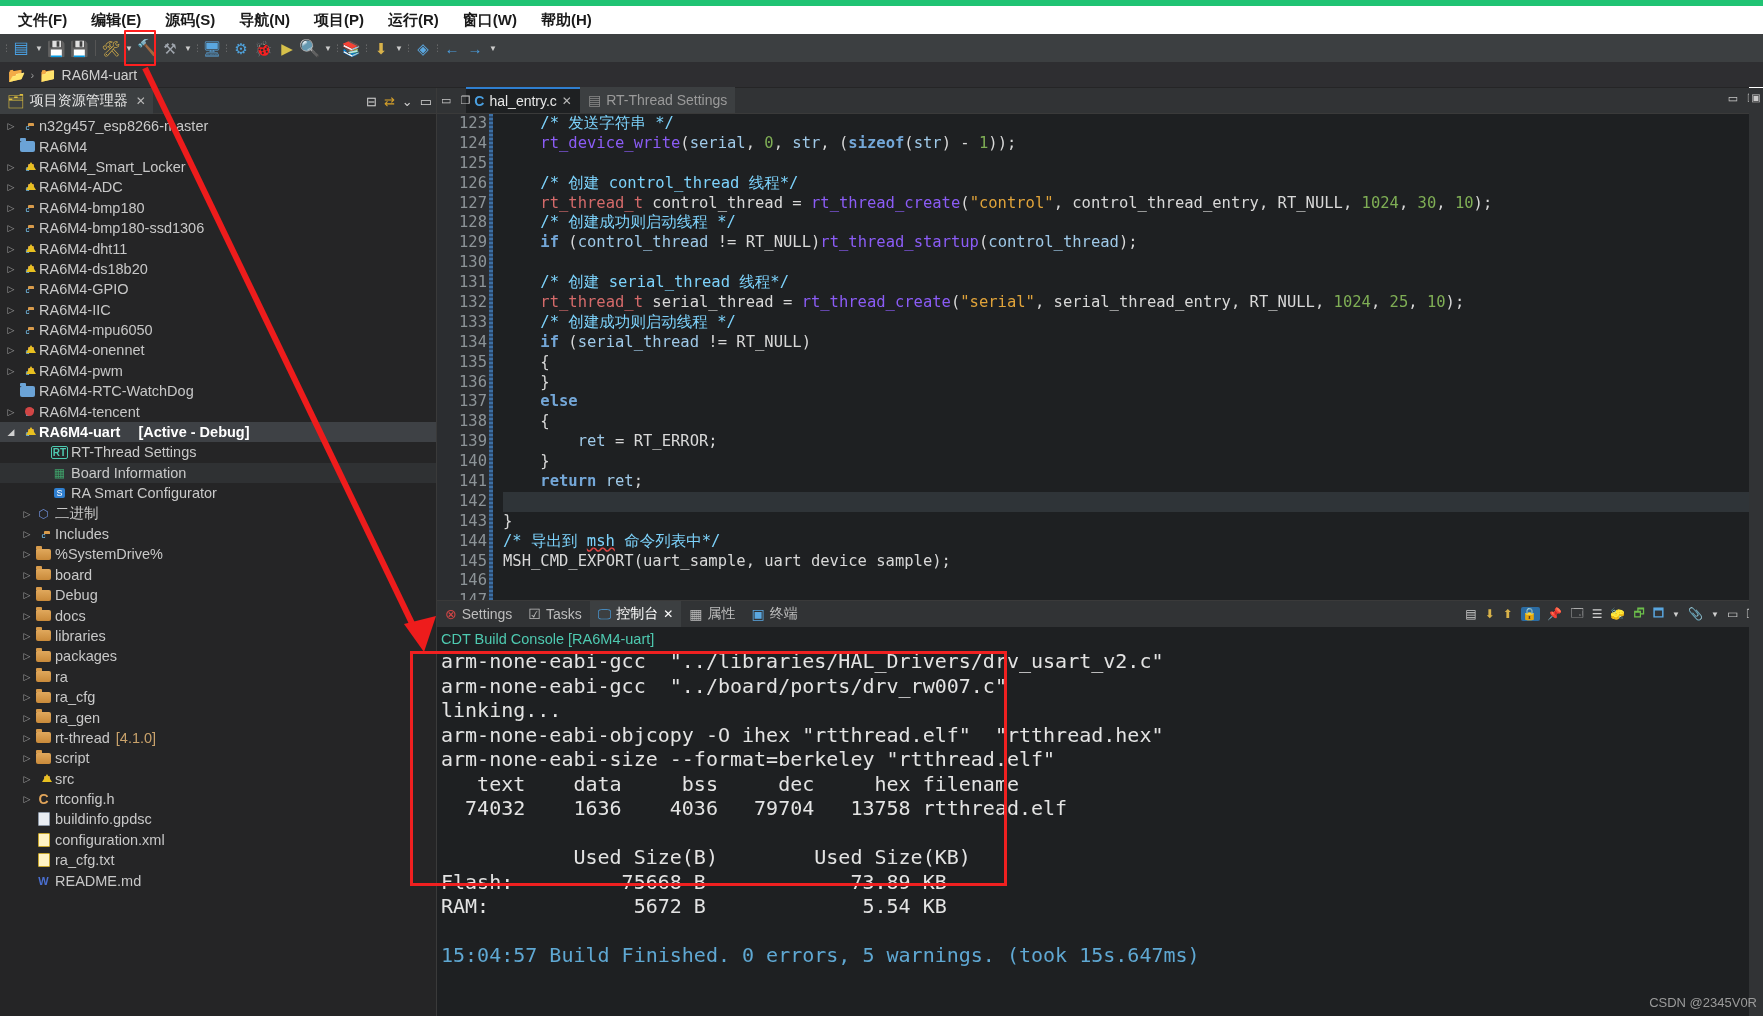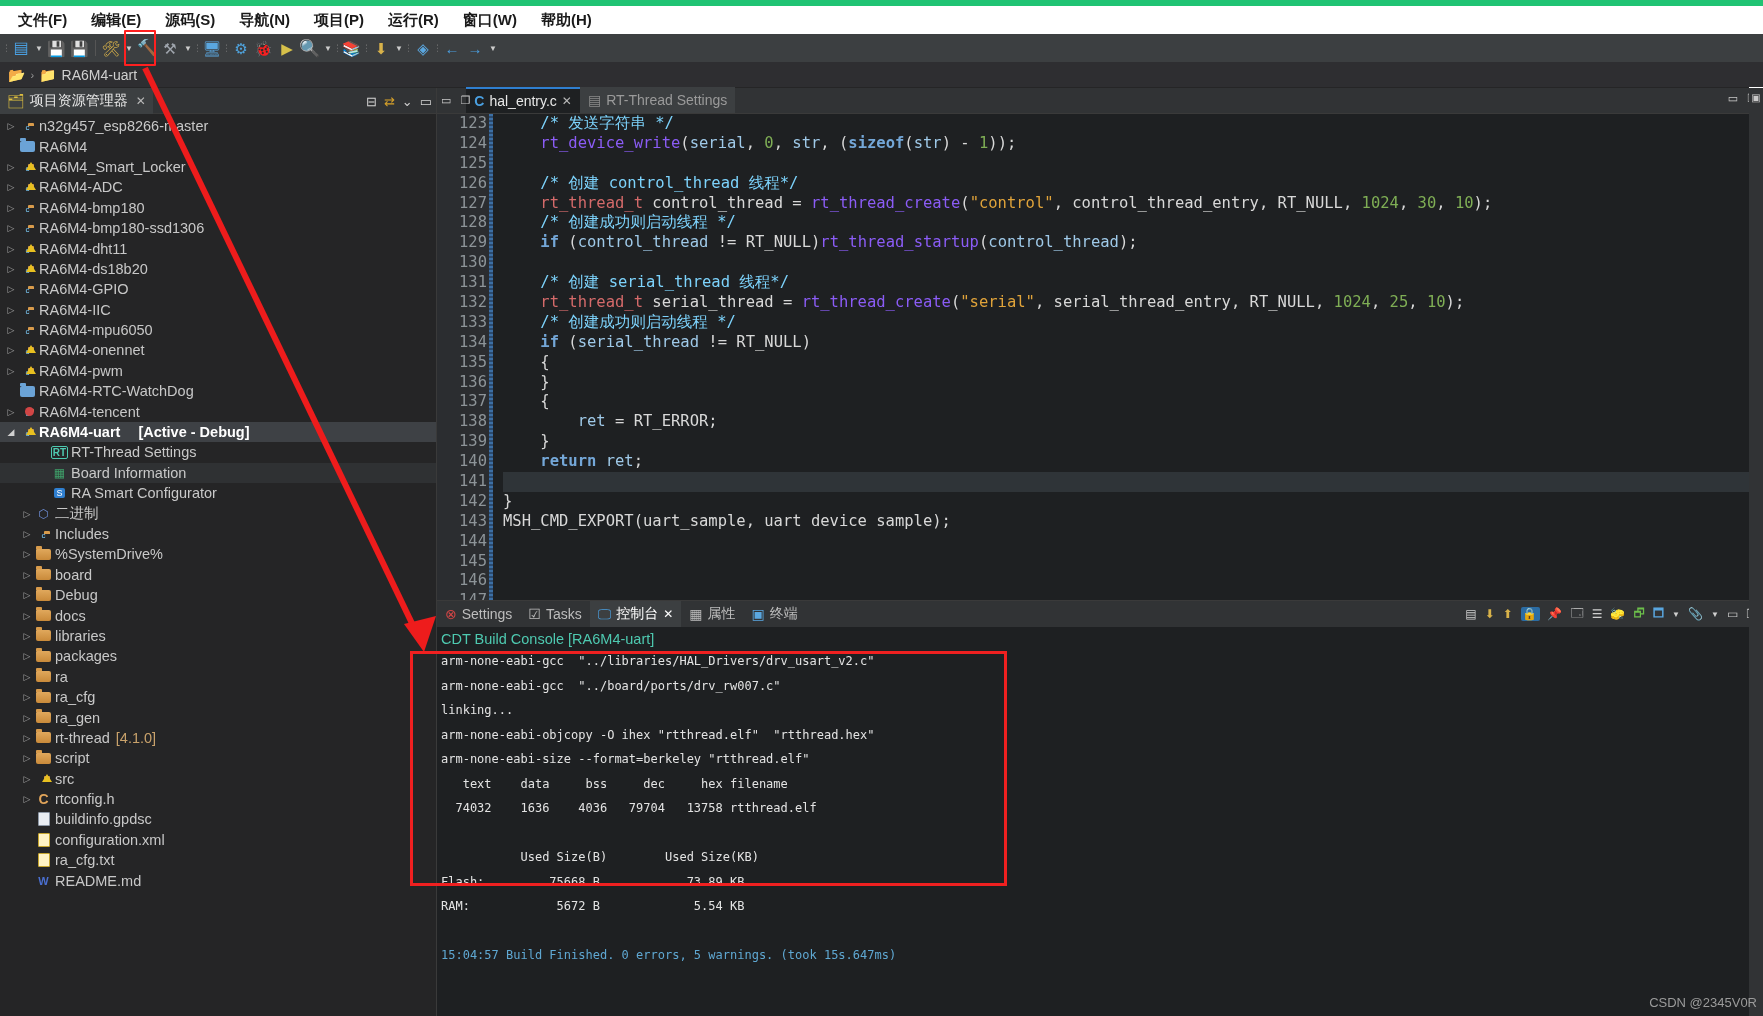--- a/index.html
+++ b/index.html
@@ -184,21 +184,21 @@
   }
   .ctabbar { height:26px; background:#313335; display:flex; align-items:center; position:relative;}
   .ctab { display:flex; align-items:center; gap:5px; height:26px; padding:0 8px; font-size:14px; color:#bdbdbd; }
   .ctab.active { background:#3c3f41; color:#ffffff; }
   .ctab .close { font-size:12px; }
   .cbtns { position:absolute; right:6px; top:0; height:26px; display:flex; align-items:center; gap:8px; font-size:12px; color:#d0d0d0;}
   .ctitle { padding:4px 0 2px 4px; font-size:14.5px; color:#4ec9b0; }
   .coutwrap { position:relative; height:350px; overflow:hidden; padding-left:4px; }
   .cout {
     font-family:"DejaVu Sans Mono","Liberation Mono",monospace;
-    font-size:12px; line-height:24.5px; color:#e3e3e3; white-space:pre;
+    font-size:20px; line-height:24.5px; color:#e3e3e3; white-space:pre;
   }
   .cout .ts { color:#5fa8d3; }
   .console-highlight {
     position:absolute; left:410px; top:651px; width:597px; height:235px;
     border:3px solid #f02020; pointer-events:none; z-index:45;
   }
 
   
   .arrow-svg { position:absolute; left:0; top:0; width:1763px; height:1016px; pointer-events:none; z-index:35;}
 
@@ -690,26 +690,28 @@
           <div class="cl"><span class="sp">    </span><span class="ty">rt_thread_t</span><span class="sp"> control_thread = </span><span class="fn">rt_thread_create</span><span class="sp">(</span><span class="st">"control"</span><span class="sp">, control_thread_entry, RT_NULL, </span><span class="nm">1024</span><span class="sp">, </span><span class="nm">30</span><span class="sp">, </span><span class="nm">10</span><span class="sp">);</span></div>
           <div class="cl"><span class="sp">    </span><span class="cm">/* 创建成功则启动线程 */</span></div>
           <div class="cl"><span class="sp">    </span><span class="k">if</span><span class="sp"> (</span><span class="vr">control_thread</span><span class="sp"> != RT_NULL)</span><span class="fn">rt_thread_startup</span><span class="sp">(</span><span class="vr">control_thread</span><span class="sp">);</span></div>
           <div class="cl">&nbsp;</div>
           <div class="cl"><span class="sp">    </span><span class="cm">/* 创建 serial_thread 线程*/</span></div>
           <div class="cl"><span class="sp">    </span><span class="ty">rt_thread_t</span><span class="sp"> serial_thread = </span><span class="fn">rt_thread_create</span><span class="sp">(</span><span class="st">"serial"</span><span class="sp">, serial_thread_entry, RT_NULL, </span><span class="nm">1024</span><span class="sp">, </span><span class="nm">25</span><span class="sp">, </span><span class="nm">10</span><span class="sp">);</span></div>
           <div class="cl"><span class="sp">    </span><span class="cm">/* 创建成功则启动线程 */</span></div>
           <div class="cl"><span class="sp">    </span><span class="k">if</span><span class="sp"> (</span><span class="vr">serial_thread</span><span class="sp"> != RT_NULL)</span></div>
           <div class="cl"><span class="sp">    {</span></div>
           <div class="cl"><span class="sp">    }</span></div>
+          <div class="cl"><span class="sp">    </span><span class="k">else</span></div>
           <div class="cl"><span class="sp">    {</span></div>
           <div class="cl"><span class="sp">        </span><span class="vr">ret</span><span class="sp"> = RT_ERROR;</span></div>
           <div class="cl"><span class="sp">    }</span></div>
           <div class="cl"><span class="sp">    </span><span class="k">return</span><span class="sp"> </span><span class="vr">ret</span><span class="sp">;</span></div>
           <div class="cl cur">&nbsp;</div>
           <div class="cl"><span class="sp">}</span></div>
+          <div class="cl"><span class="cm">/* 导出到 </span><span class="cm sq-red">msh</span><span class="cm"> 命令列表中*/</span></div>
           <div class="cl"><span class="sp">MSH_CMD_EXPORT(uart_sample, uart device sample);</span></div>
           <div class="cl">&nbsp;</div>
         </div>
       <div class="right-scroll">
         <div class="thumb"></div>
         <div class="mk-y" style="top:170px;"></div>
         <div class="mk-y" style="top:265px;"></div>
       </div>
     </div>
   </div>

